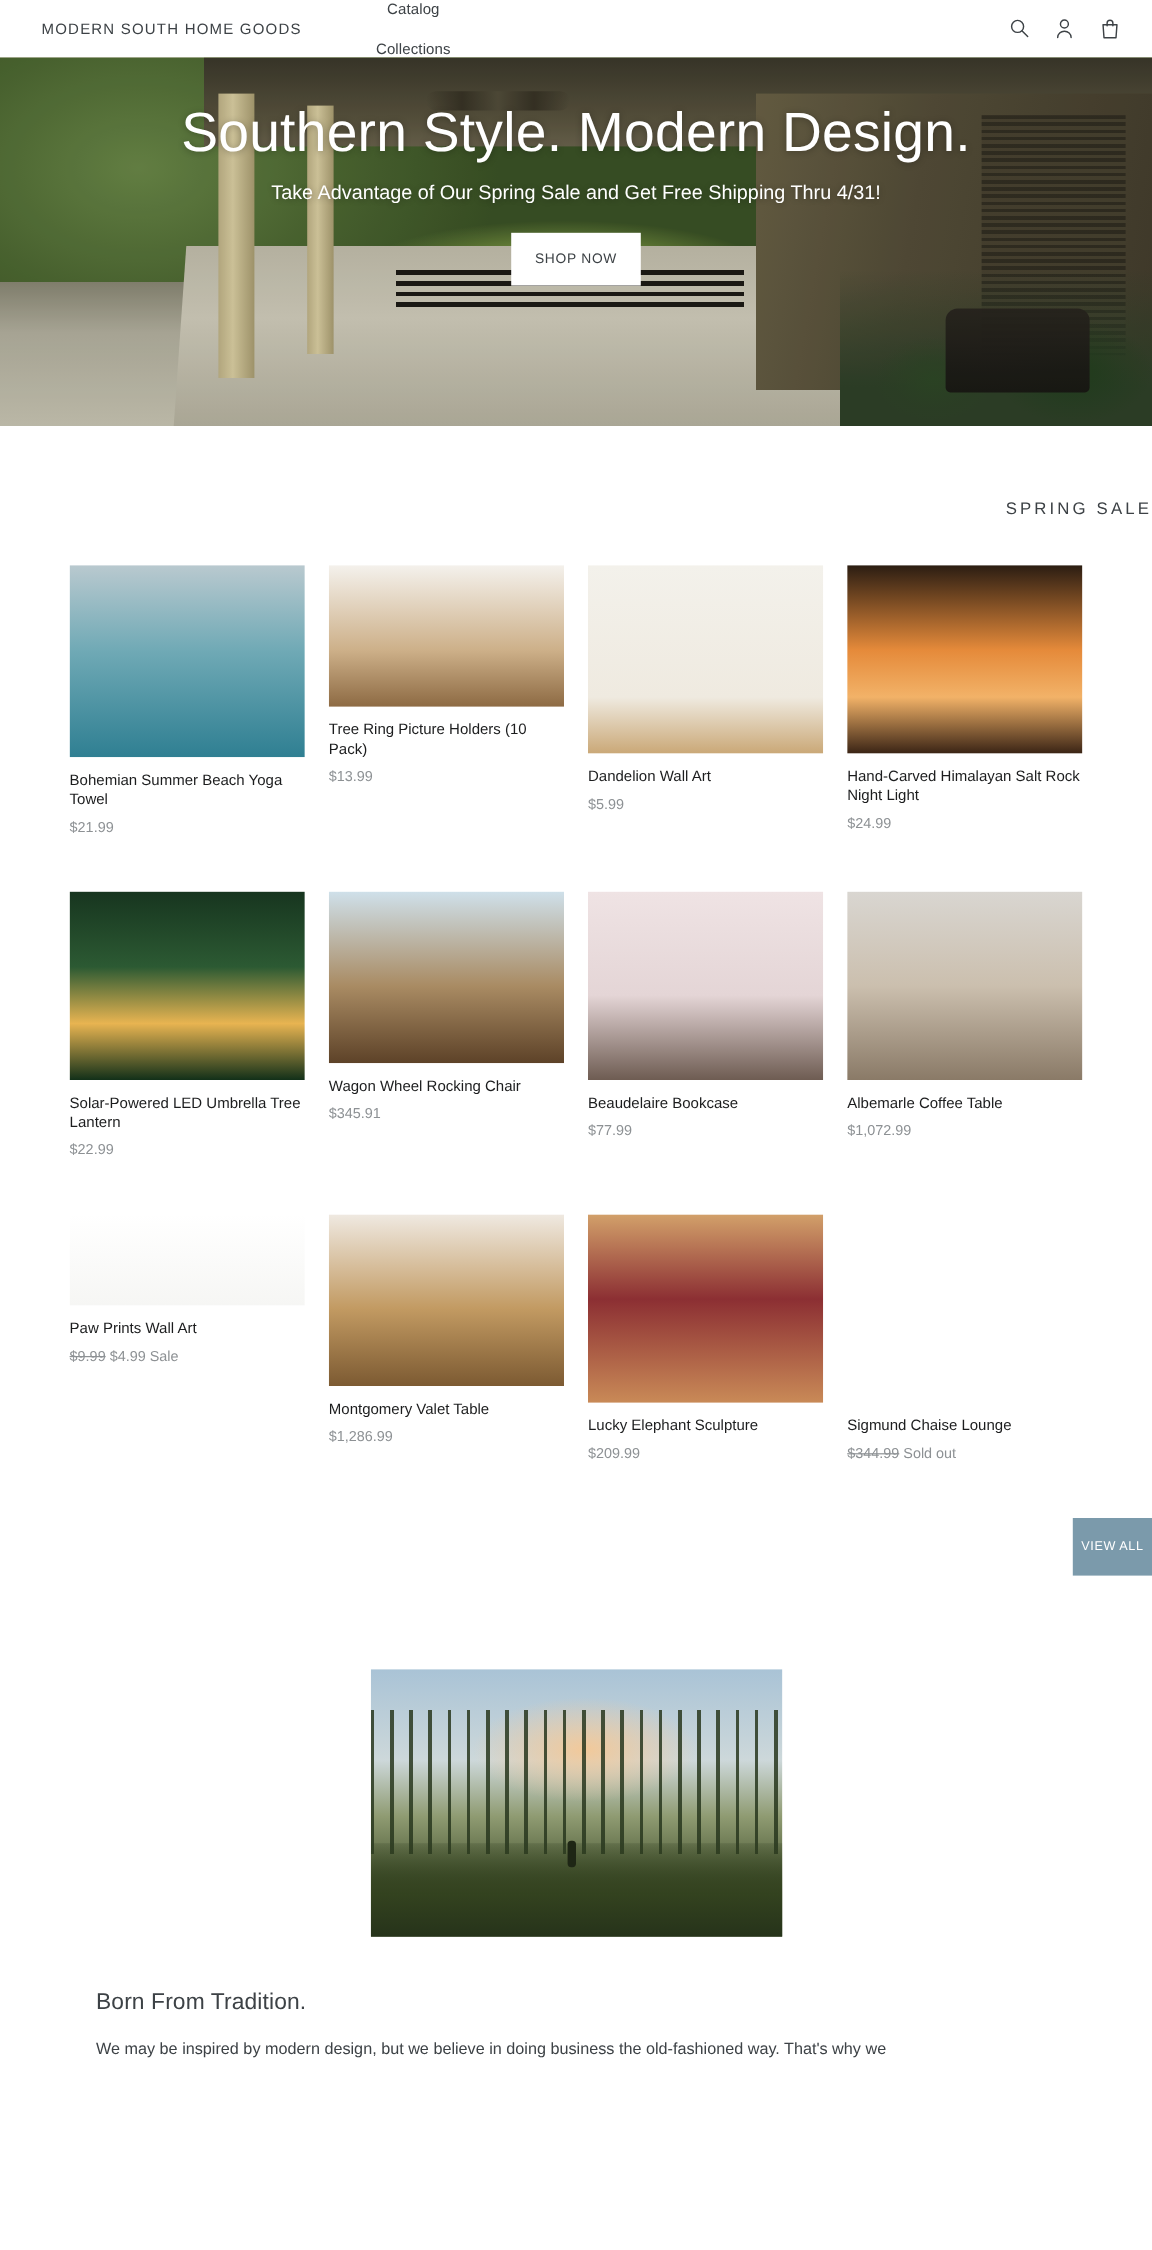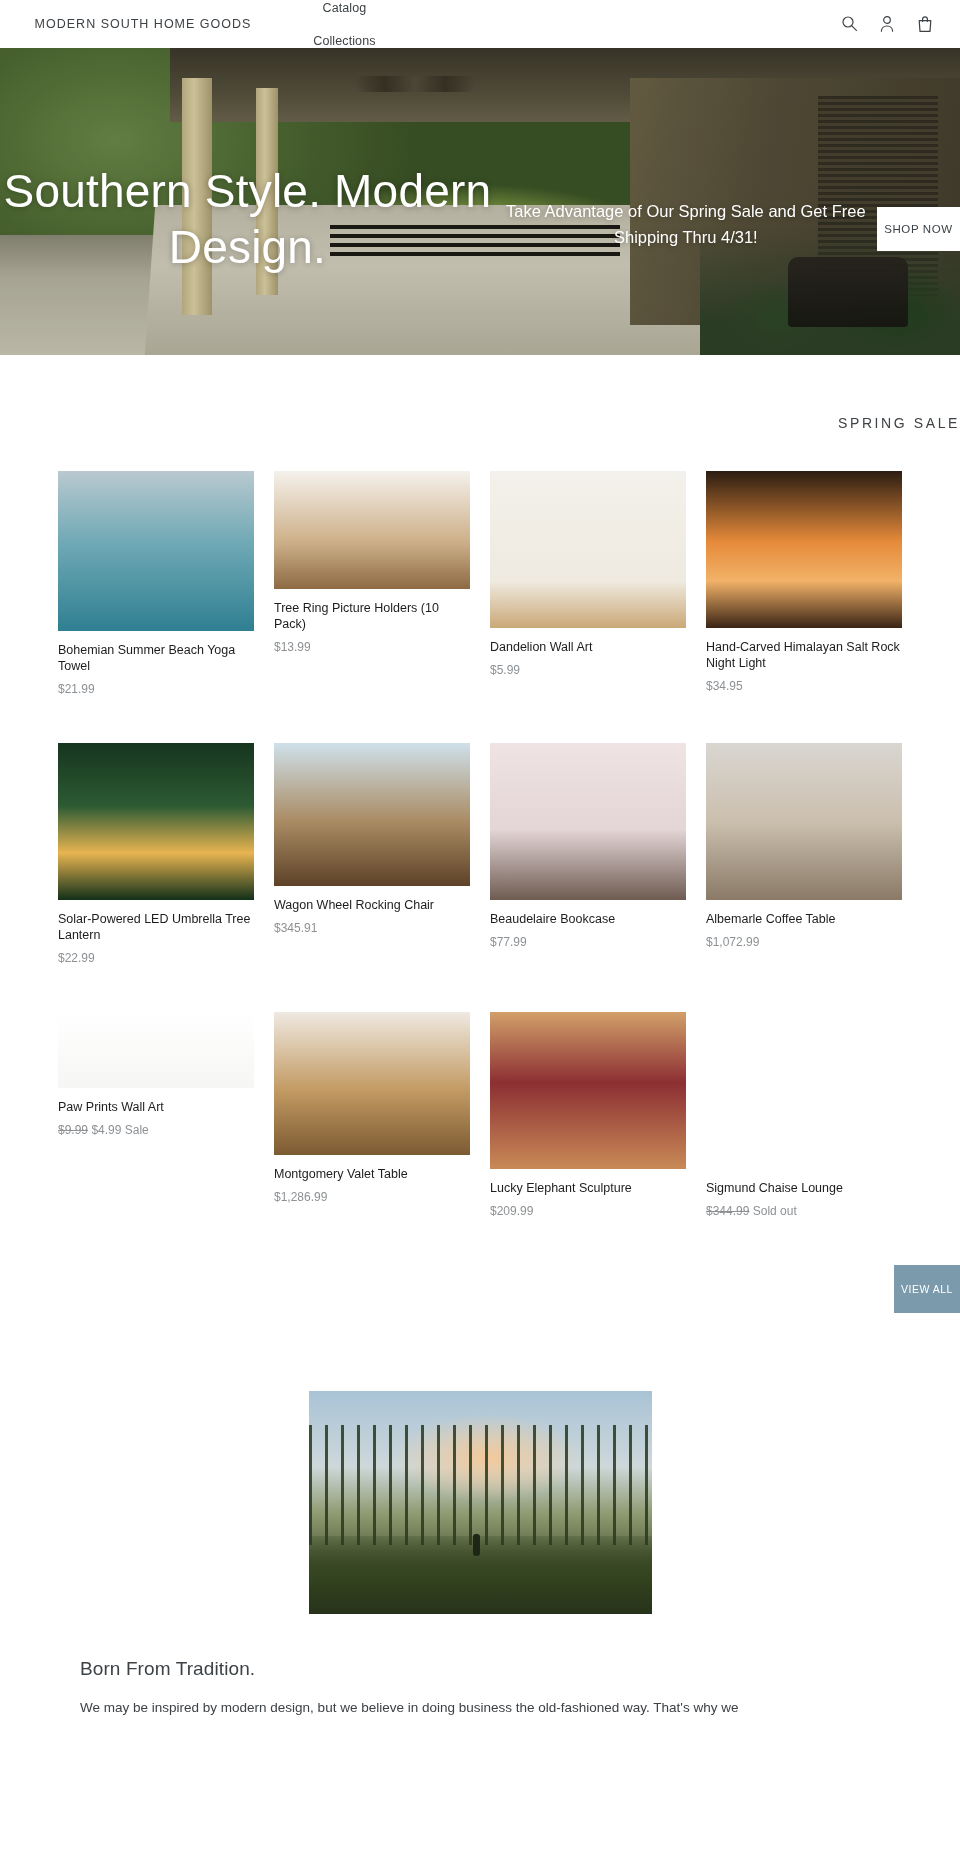--- a/index.html
+++ b/index.html
@@ -119,21 +119,21 @@
     background: repeating-linear-gradient(180deg, #1e1b16 0 4px, rgba(30,27,22,0) 4px 9px);
   }
   .hero-bg .hedge {
     position: absolute; left: 300px; bottom: 108px; width: 340px; height: 70px;
     background: radial-gradient(ellipse 170px 42px at 50% 70%, #9cb258 0%, #6e8a3c 55%, rgba(90,115,50,0) 100%);
   }
   .hero-bg .veil { position: absolute; inset: 0; background: rgba(0,0,0,0.10); }
 
   .hero-content {
     position: absolute; inset: 0;
-    display: flex; flex-direction: row;
+    display: flex; flex-direction: column;
     align-items: center; justify-content: flex-start;
     padding-top: 34px;
     text-align: center;
   }
   .hero-title {
     font-size: 46px;
     font-weight: 400;
     color: #ffffff;
     letter-spacing: .2px;
     line-height: 56px;
@@ -344,21 +344,21 @@
           <div class="ph" style="height: 157px; background: linear-gradient(rgb(243, 241, 235) 0%, rgb(239, 234, 224) 70%, rgb(202, 168, 119) 100%);"></div>
         </div>
         <div class="card-title">Dandelion Wall Art</div>
         <div class="card-price"><span>$5.99</span> </div>
       </div>
       <div class="card">
         <div class="card-media">
           <div class="ph" style="height: 157px; background: linear-gradient(rgb(43, 29, 18) 0%, rgb(229, 138, 58) 45%, rgb(242, 178, 104) 70%, rgb(58, 36, 21) 100%);"></div>
         </div>
         <div class="card-title">Hand-Carved Himalayan Salt Rock Night Light</div>
-        <div class="card-price"><span>$34.95</span> </div>
+        <div class="card-price"><span>$24.99</span> </div>
       </div>
       <div class="row-spacer"></div>
       <div class="card">
         <div class="card-media">
           <div class="ph" style="height: 157px; background: linear-gradient(rgb(23, 53, 31) 0%, rgb(44, 90, 51) 40%, rgb(232, 180, 81) 70%, rgb(18, 48, 25) 100%);"></div>
         </div>
         <div class="card-title">Solar-Powered LED Umbrella Tree Lantern</div>
         <div class="card-price"><span>$22.99</span> </div>
       </div>
       <div class="card">

